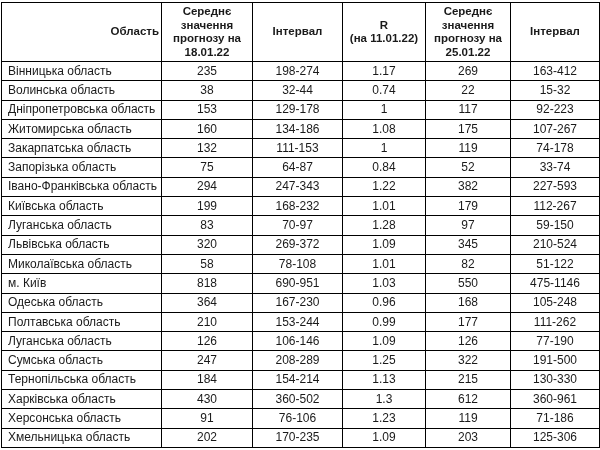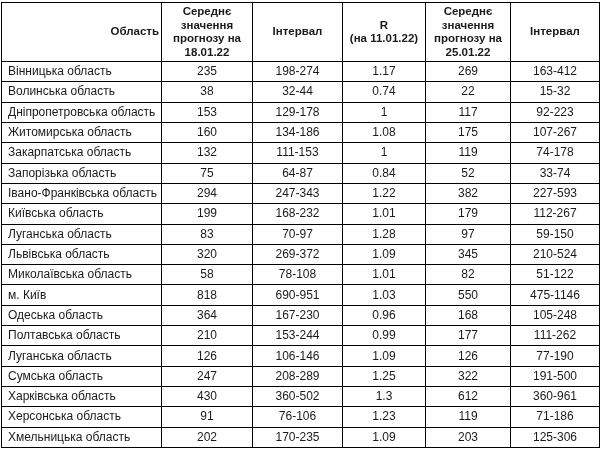--- a/index.html
+++ b/index.html
@@ -209,20 +209,28 @@
         </tr>
         <tr>
           <td class="region">Сумська область</td>
           <td>247</td>
           <td>208-289</td>
           <td>1.25</td>
           <td>322</td>
           <td>191-500</td>
         </tr>
         <tr>
+          <td class="region">Тернопільська область</td>
+          <td>184</td>
+          <td>154-214</td>
+          <td>1.13</td>
+          <td>215</td>
+          <td>130-330</td>
+        </tr>
+        <tr>
           <td class="region">Харківська область</td>
           <td>430</td>
           <td>360-502</td>
           <td>1.3</td>
           <td>612</td>
           <td>360-961</td>
         </tr>
         <tr>
           <td class="region">Херсонська область</td>
           <td>91</td>

